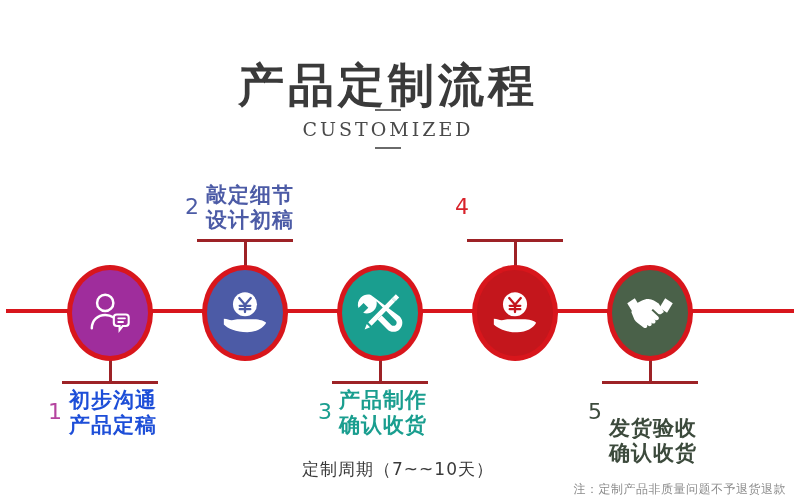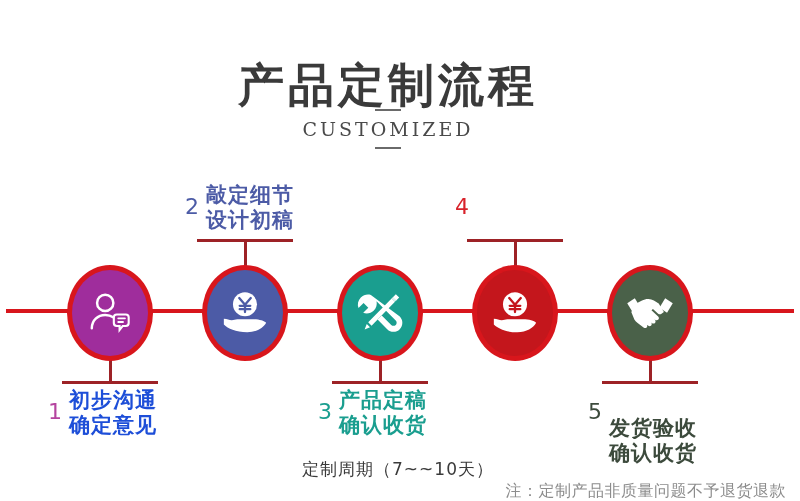--- a/index.html
+++ b/index.html
@@ -57,21 +57,21 @@
   .txt{font-size:21px;line-height:25px;font-weight:bold;letter-spacing:1px;text-align:center;}
   .txt div{white-space:nowrap;}
 
   
   .cycle{
     position:absolute;left:0;top:458px;width:796px;text-align:center;
     font-size:17px;color:#3a3a3a;letter-spacing:1px;
   }
   .note{
     position:absolute;right:14px;top:481px;
-    font-size:16px;color:#8c8c8c;letter-spacing:.5px;
+    font-size:12px;color:#8c8c8c;letter-spacing:.5px;
   }
 </style>
 </head>
 <body>
 
 <div id="root">
 
   <div class="header">
     <div class="title">产品定制流程</div>
     <div class="subwrap">
@@ -166,36 +166,36 @@
           </g>
         </svg>
       </span>
     </div>
   </div>
 
   <div class="lab" style="left:48px;top:388px;">
     <span class="num" style="color:#b5449f;">1</span>
     <span class="txt" style="color:#1d4ed8;">
       <div>初步沟通</div>
-      <div>确定意见</div>
+      <div>产品定稿</div>
     </span>
   </div>
 
   <div class="lab" style="left:185px;top:183px;">
     <span class="num" style="color:#4c5ba6;">2</span>
     <span class="txt" style="color:#4c5ba6;">
       <div>敲定细节</div>
       <div>设计初稿</div>
     </span>
   </div>
 
   <div class="lab" style="left:318px;top:388px;">
     <span class="num" style="color:#1a9e8f;">3</span>
     <span class="txt" style="color:#1a9e8f;">
-      <div>产品定稿</div>
+      <div>产品制作</div>
       <div>确认收货</div>
     </span>
   </div>
 
   <div class="lab" style="left:455px;top:183px;">
     <span class="num" style="color:#d8222a;">4</span>
   </div>
 
   <div class="lab" style="left:588px;top:388px;">
     <span class="num" style="color:#3c4a3c;">5</span>

